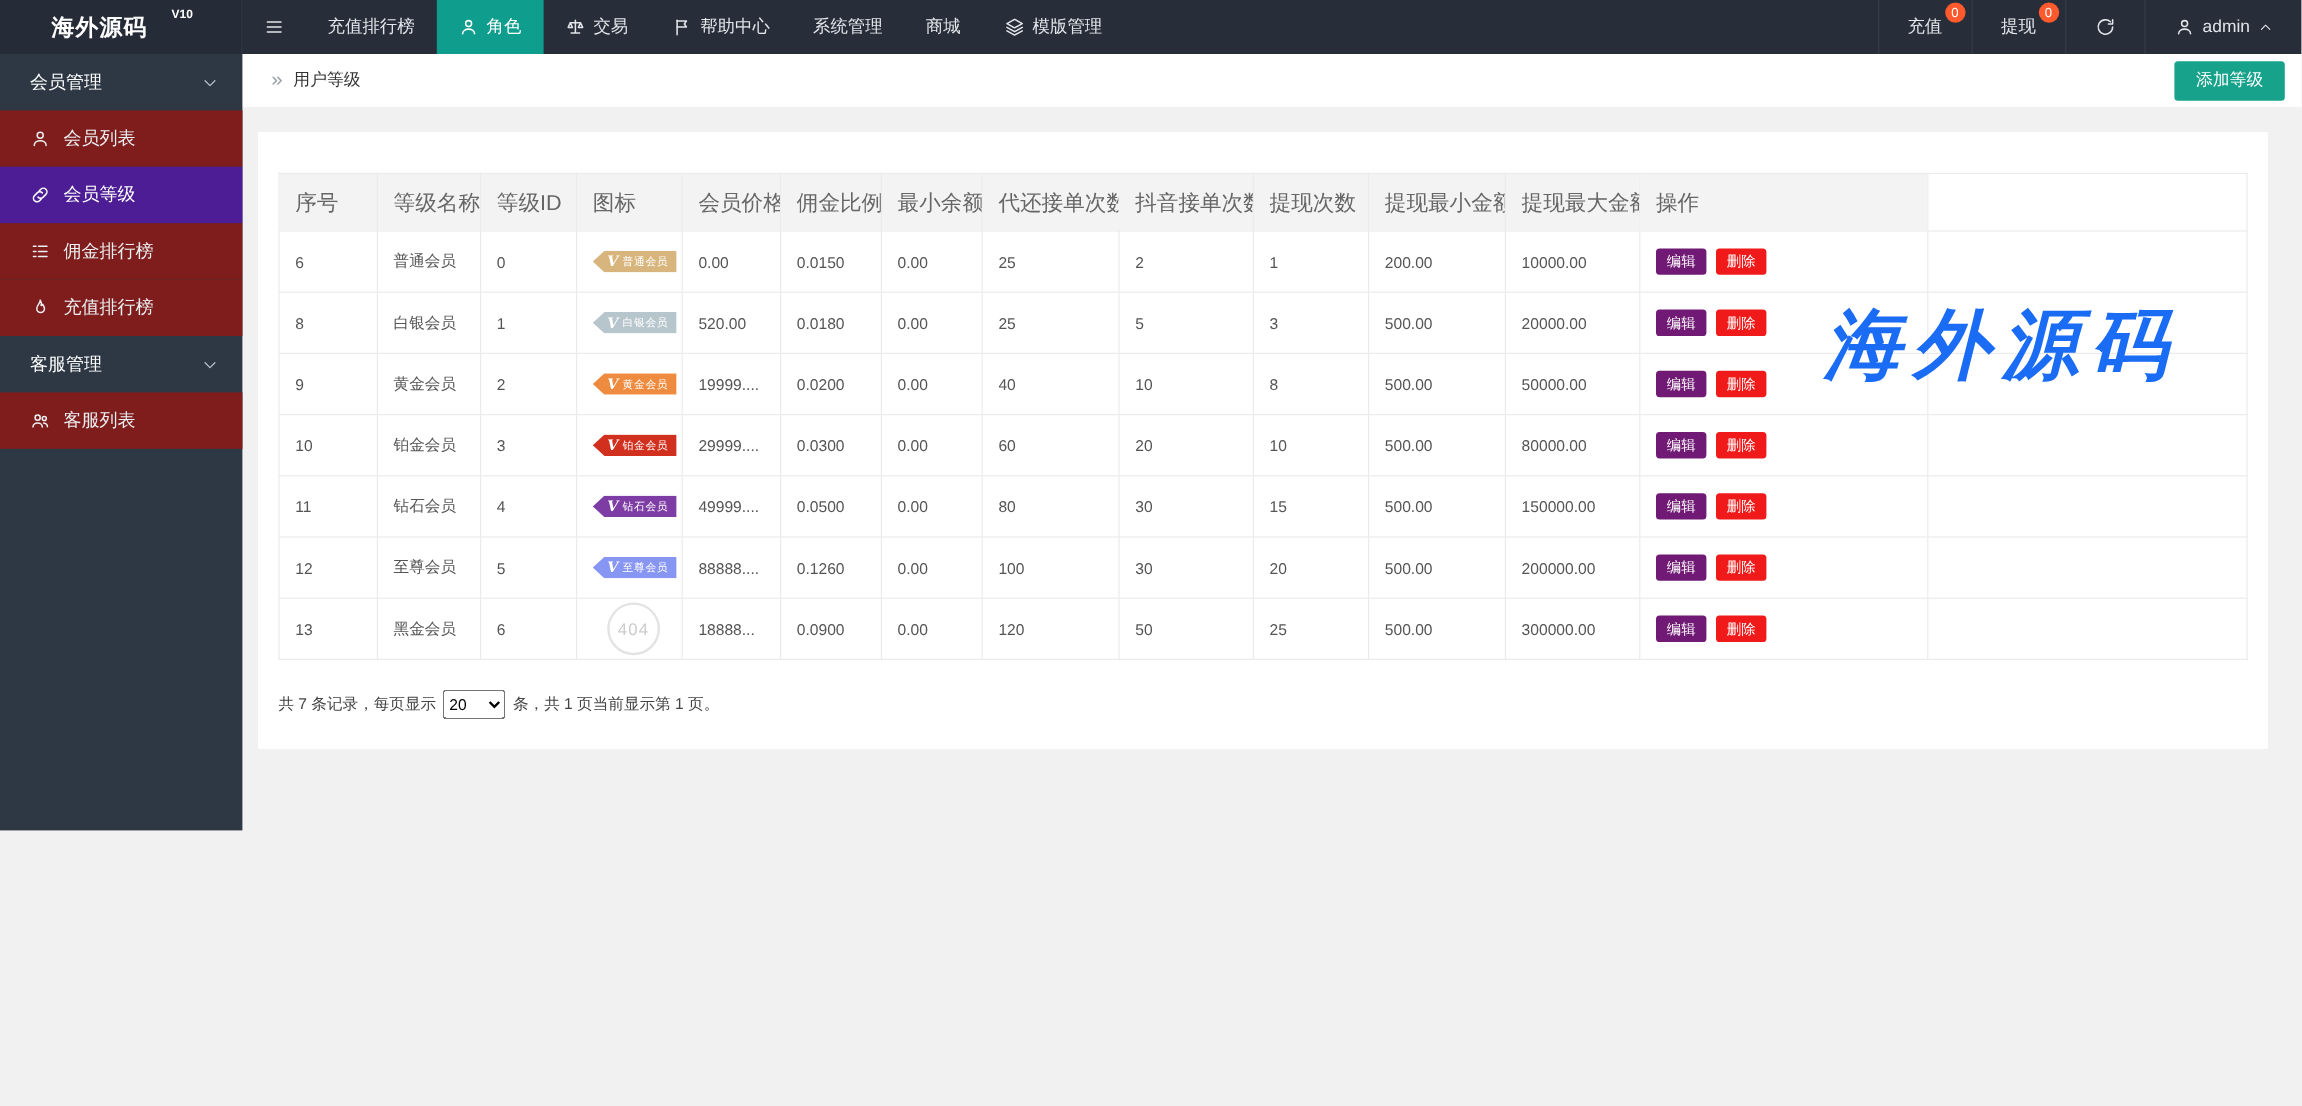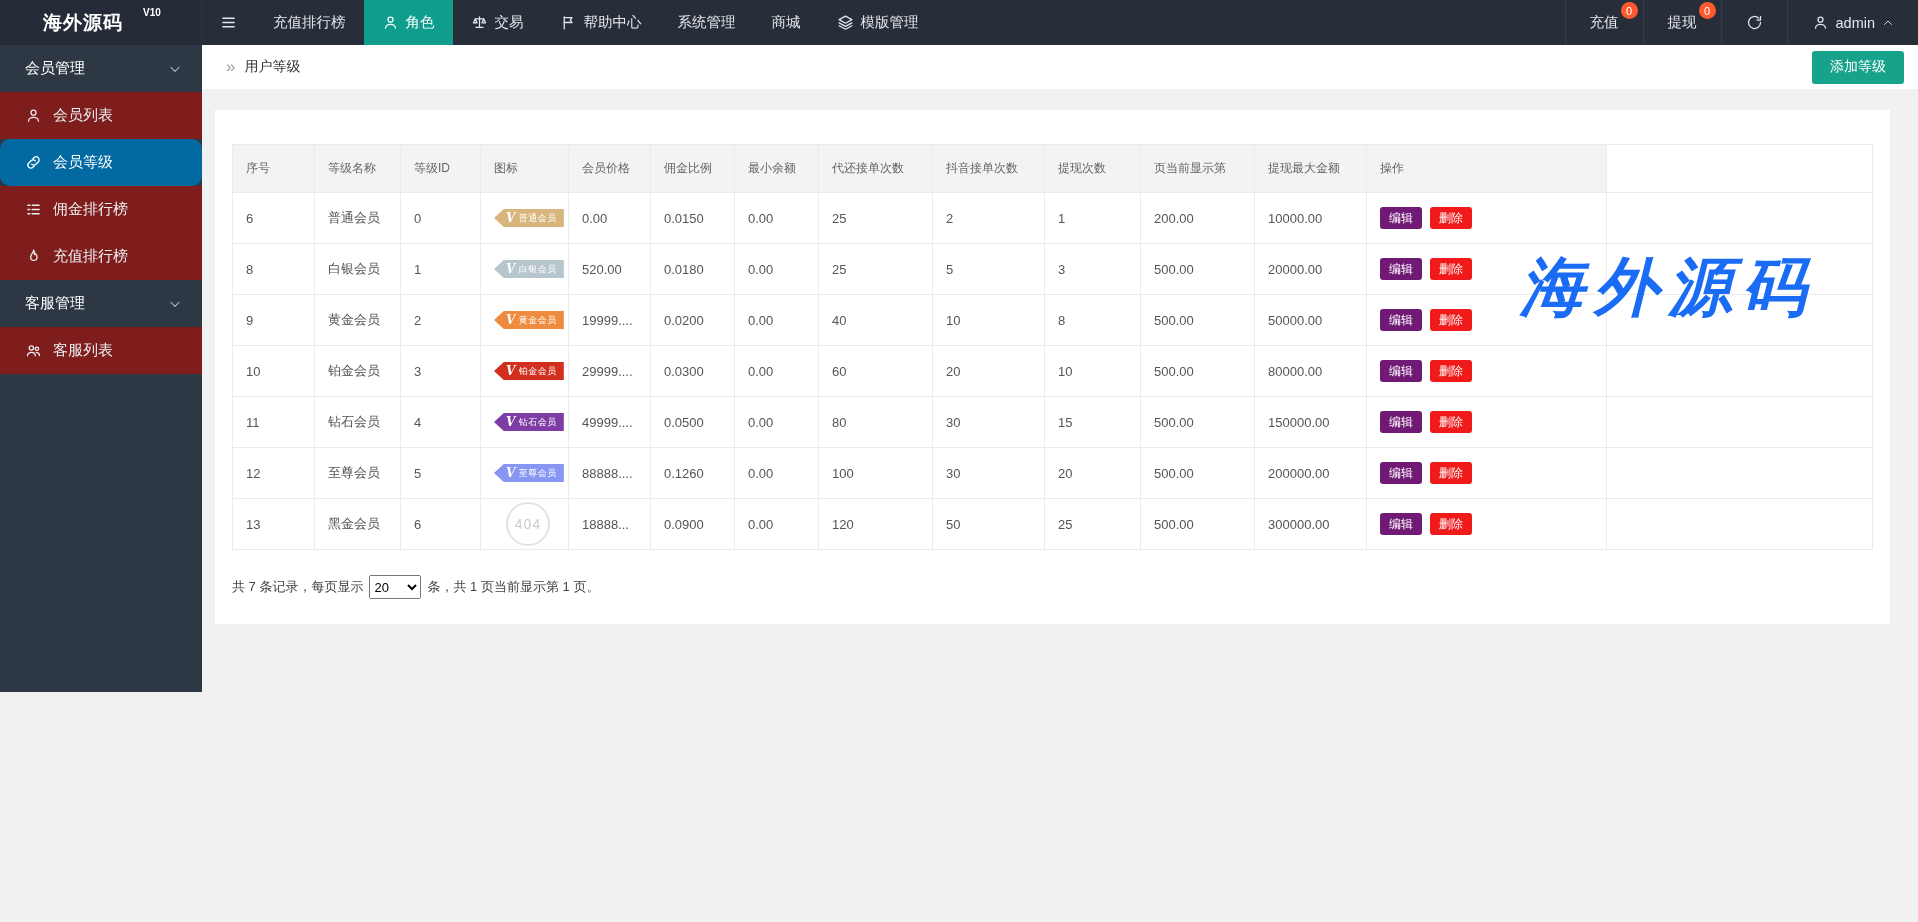--- a/index.html
+++ b/index.html
@@ -45,42 +45,42 @@
   }
   .sb-header {
     height:47px; display:flex; align-items:center; justify-content:space-between;
     padding:0 20px 0 25px; color:#fff; font-size:15px; cursor:pointer;
   }
   .sb-header .icon { width:14px; height:14px; color:#b9c2ca; }
   .sb-item {
     height:47px; display:flex; align-items:center; gap:11px; padding-left:25px;
     background:#7f1d1d; color:#eceff1; font-size:15px; cursor:pointer;
   }
-  .sb-item.active { background:#0369a1; color:#fff;border-radius:10px; }
+  .sb-item.active { background:#4c1d95; color:#fff; }
 
   
   .main { position:absolute; left:202px; top:45px; right:0; bottom:0; }
   .breadcrumb-bar {
     height:44px; background:#fff; display:flex; align-items:center; padding:0 14px 0 24px;
   }
   .bc-sep { color:#98a0a6; font-size:17px; margin-right:9px; }
   .bc-title { font-size:14px; color:#333; }
   .add-btn {
     margin-left:auto; background:#17a28b; color:#fff; border:none; border-radius:3px;
     height:33px; padding:0 18px; font-size:14px; cursor:pointer;
     font-family:"Liberation Sans","DejaVu Sans",sans-serif;
   }
   .panel {
     margin:21px 28px 0 13px; background:#fff; padding:34px 17px 24px 17px; min-height:514px;
   }
 
   
   table { width:100%; border-collapse:collapse; table-layout:fixed; }
   th, td { border:1px solid #ebebeb; text-align:left; padding:0 4px 0 13px; overflow:hidden; white-space:nowrap; }
-  th { background:#f3f3f3; height:48px; font-weight:normal; color:#666; font-size:12px; }
+  th { background:#f3f3f3; height:48px; font-weight:normal; color:#666; font-size:18px; }
   th.filler, td.filler { background:#fff; }
   td { height:51px; color:#555; font-size:13px; }
   .btn {
     display:inline-block; color:#fff; font-size:12px; padding:4px 9px;
     border-radius:3px; margin-right:8px; cursor:pointer; line-height:1.2;
   }
   .btn-edit { background:#701a75; }
   .btn-del  { background:#f01a1a; }
   .lv-badge {
     display:inline-flex; align-items:center; height:18px; padding:0 7px 0 12px;
@@ -301,21 +301,21 @@
               <th>序号</th>
               <th>等级名称</th>
               <th>等级ID</th>
               <th>图标</th>
               <th>会员价格</th>
               <th>佣金比例</th>
               <th>最小余额</th>
               <th>代还接单次数</th>
               <th>抖音接单次数</th>
               <th>提现次数</th>
-              <th>页当前显示第</th>
+              <th>提现最小金额</th>
               <th>提现最大金额</th>
               <th>操作</th>
               <th class="filler"></th>
             </tr>
           </thead>
         <tbody>
             <tr>
               <td>6</td>
               <td>普通会员</td>
               <td>0</td>

